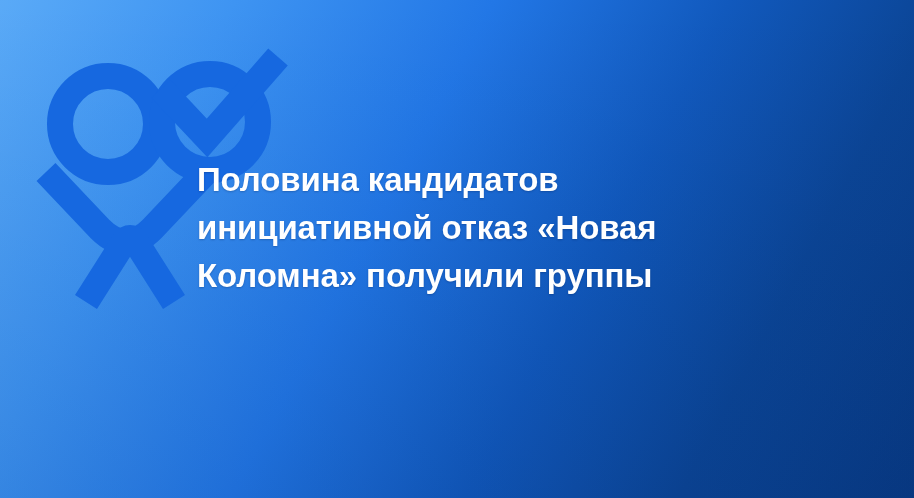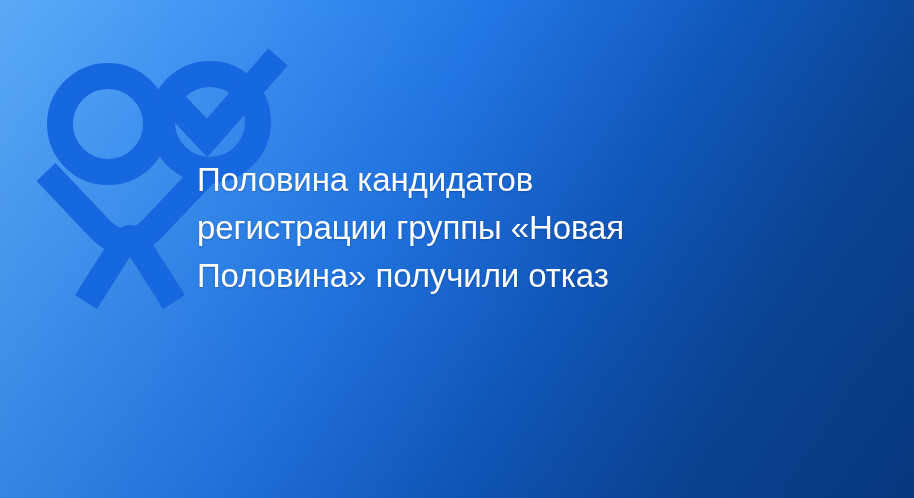--- a/index.html
+++ b/index.html
@@ -53,21 +53,21 @@
   }
 
   #headline {
     position: absolute;
     left: 197px;
     top: 156px;
     width: 640px;
     z-index: 3;
     color: #ffffff;
     font-family: "Liberation Sans", sans-serif;
-    font-weight: normal;
+    font-weight: bold;
     font-size: 33px;
     line-height: 48px;
     letter-spacing: -0.1px;
     text-shadow: 0 1px 2px rgba(2, 30, 80, 0.28);
   }
   #headline .hl-line {
     display: block;
     white-space: nowrap;
   }
 </style>
@@ -86,17 +86,17 @@
       <path d="M 123 53 L 169 102 L 240 21" fill="none" stroke="#1668e0" stroke-width="26" stroke-linecap="butt" stroke-linejoin="miter"></path>
 
       <path d="M 8 136 L 62 193 Q 88 219 114 193 L 168 136" fill="none" stroke="#1668e0" stroke-width="26" stroke-linecap="butt" stroke-linejoin="round"></path>
 
       <path d="M 48 266 L 86 206 Q 92 198 98 206 L 136 266" fill="none" stroke="#1668e0" stroke-width="26" stroke-linecap="butt" stroke-linejoin="round"></path>
     </svg>
   </div>
 
   <div id="headline">
     <span class="hl-line">Половина кандидатов</span>
-    <span class="hl-line">регистрации группы «Новая</span>
-    <span class="hl-line">Половина» получили отказ</span>
+    <span class="hl-line">инициативной отказ «Новая</span>
+    <span class="hl-line">Коломна» получили группы</span>
   </div>
 
 </div>
 
 </body></html>

